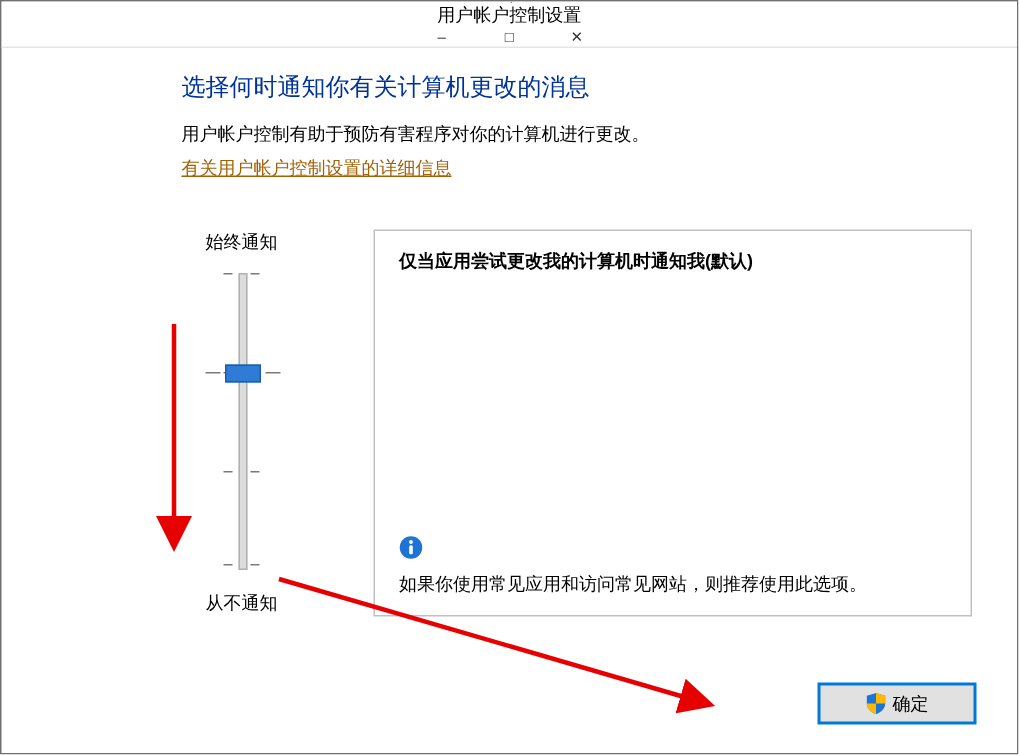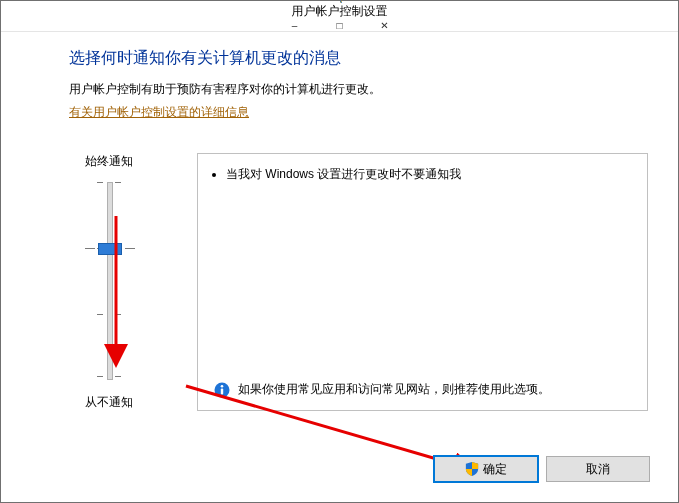--- a/index.html
+++ b/index.html
@@ -46,21 +46,21 @@
     display: flex;
     align-items: center;
     justify-content: center;
     font-family: "Segoe UI Symbol", sans-serif;
     font-size: 10px;
     color: #333;
     cursor: default;
   }
 
   .content {
-    padding: 16px 20px 0 68px;
+    padding: 16px 20px 0 120px;
     position: relative;
   }
   .heading {
     color: #003399;
     font-size: 16px;
     margin-bottom: 12px;
     margin-left: 0;
   }
   .desc {
     font-size: 12px;
@@ -161,20 +161,21 @@
   .bullet-list li {
     font-size: 12px;
     margin-bottom: 4px;
   }
   .panel-footer {
     margin-top: auto;
     display: flex;
     align-items: flex-start;
     gap: 8px;
     padding-top: 10px;
+    flex-direction: column;
   }
   .info-icon {
     width: 16px;
     height: 16px;
     flex: none;
     margin-top: 1px;
   }
   .panel-footer-text {
     font-size: 12px;
     line-height: 1.4;
@@ -259,23 +260,21 @@
           <div class="tick" style="top:200px;">
               <span></span>
               <span></span>
             </div>
           <div class="slider-thumb" style="top:67px;"></div>
         </div>
         <div class="slider-label" style="margin-top:8px;font-family:Liberation Serif, serif;">从不通知</div>
       </div>
 
       <div class="panel">
-        <ul class="bullet-list">
-          <li>当我对 Windows 设置进行更改时不要通知我</li>
-        </ul>
+        <div class="panel-title">仅当应用尝试更改我的计算机时通知我(默认)</div>
         <div class="panel-footer">
           <svg class="info-icon" viewBox="0 0 16 16">
             <circle cx="8" cy="8" r="7.5" fill="#1e73d6"></circle>
             <circle cx="8" cy="4.3" r="1.3" fill="#fff"></circle>
             <rect x="6.8" y="6.5" width="2.4" height="6" rx="1" fill="#fff"></rect>
           </svg>
           <div class="panel-footer-text">如果你使用常见应用和访问常见网站，则推荐使用此选项。</div>
         </div>
       </div>
 
@@ -301,18 +300,15 @@
 
   <div class="btn-row">
     <div class="btn focus">
       <svg class="shield-icon-sm" viewBox="0 0 16 16">
         <path d="M8 0 L15 2 V8 C15 12 11.5 15 8 16 C4.5 15 1 12 1 8 V2 Z" fill="#1e73d6"></path>
         <path d="M8 0 L15 2 V8 L8 8 Z" fill="#ffb900"></path>
         <path d="M8 8 L1 8 C1 12 4.5 15 8 16 Z" fill="#ffb900"></path>
       </svg>
       <span>确定</span>
     </div>
-    <div class="btn">
-      <span>取消</span>
-    </div>
   </div>
 
 </div>
 
 </body></html>

